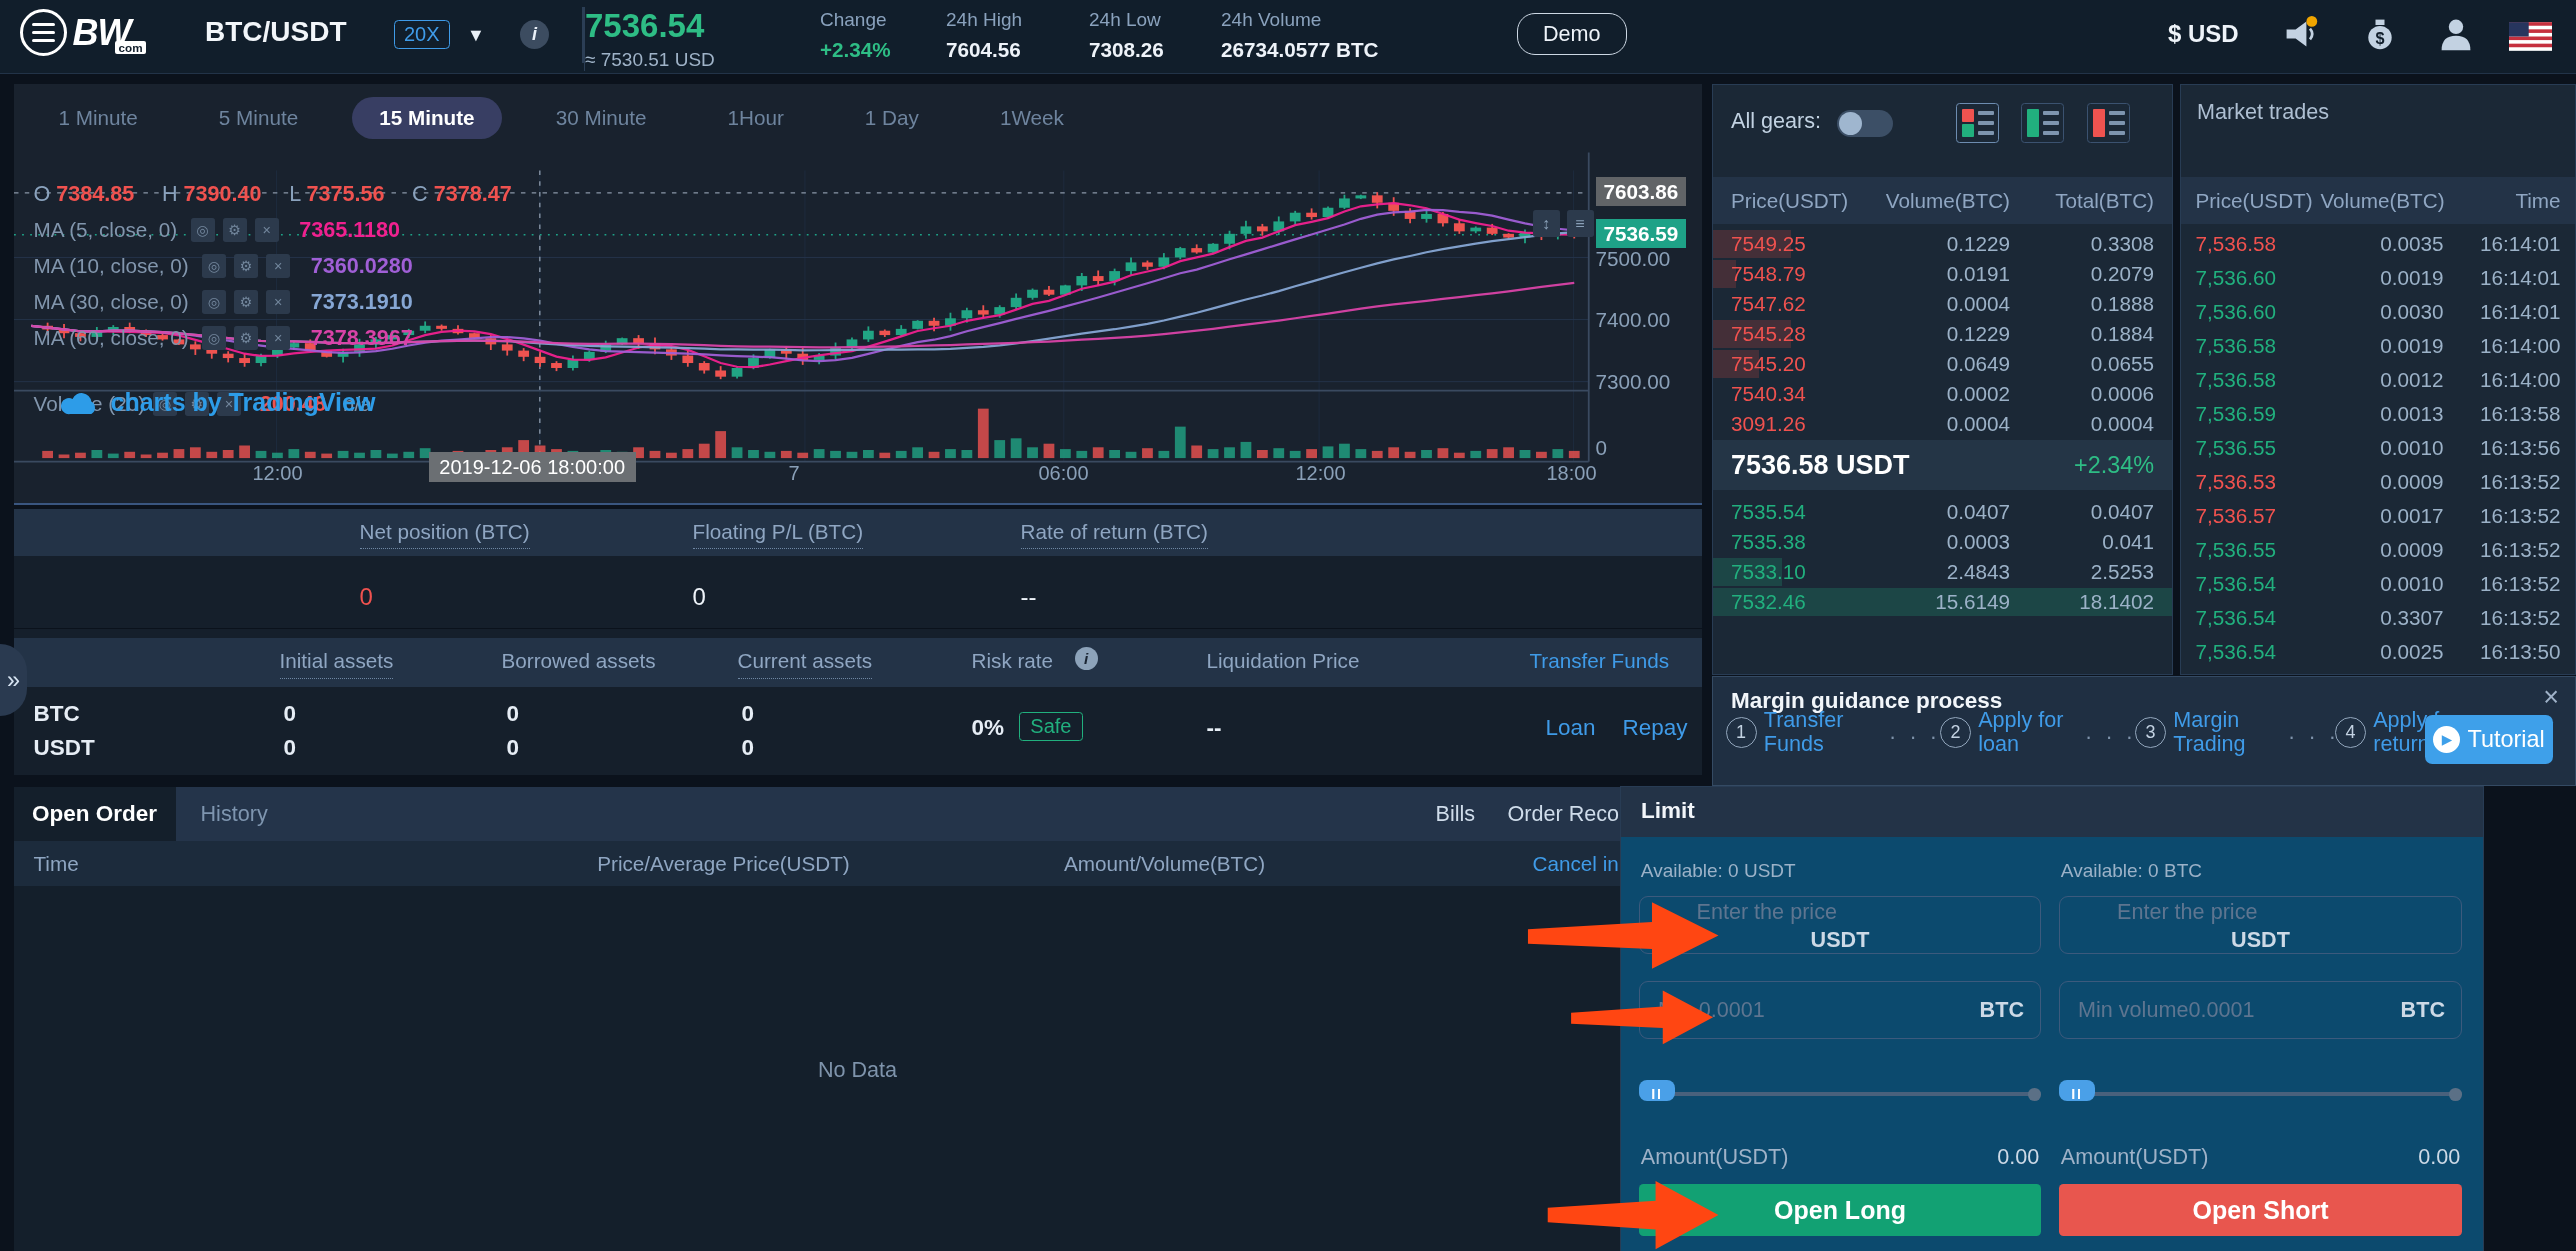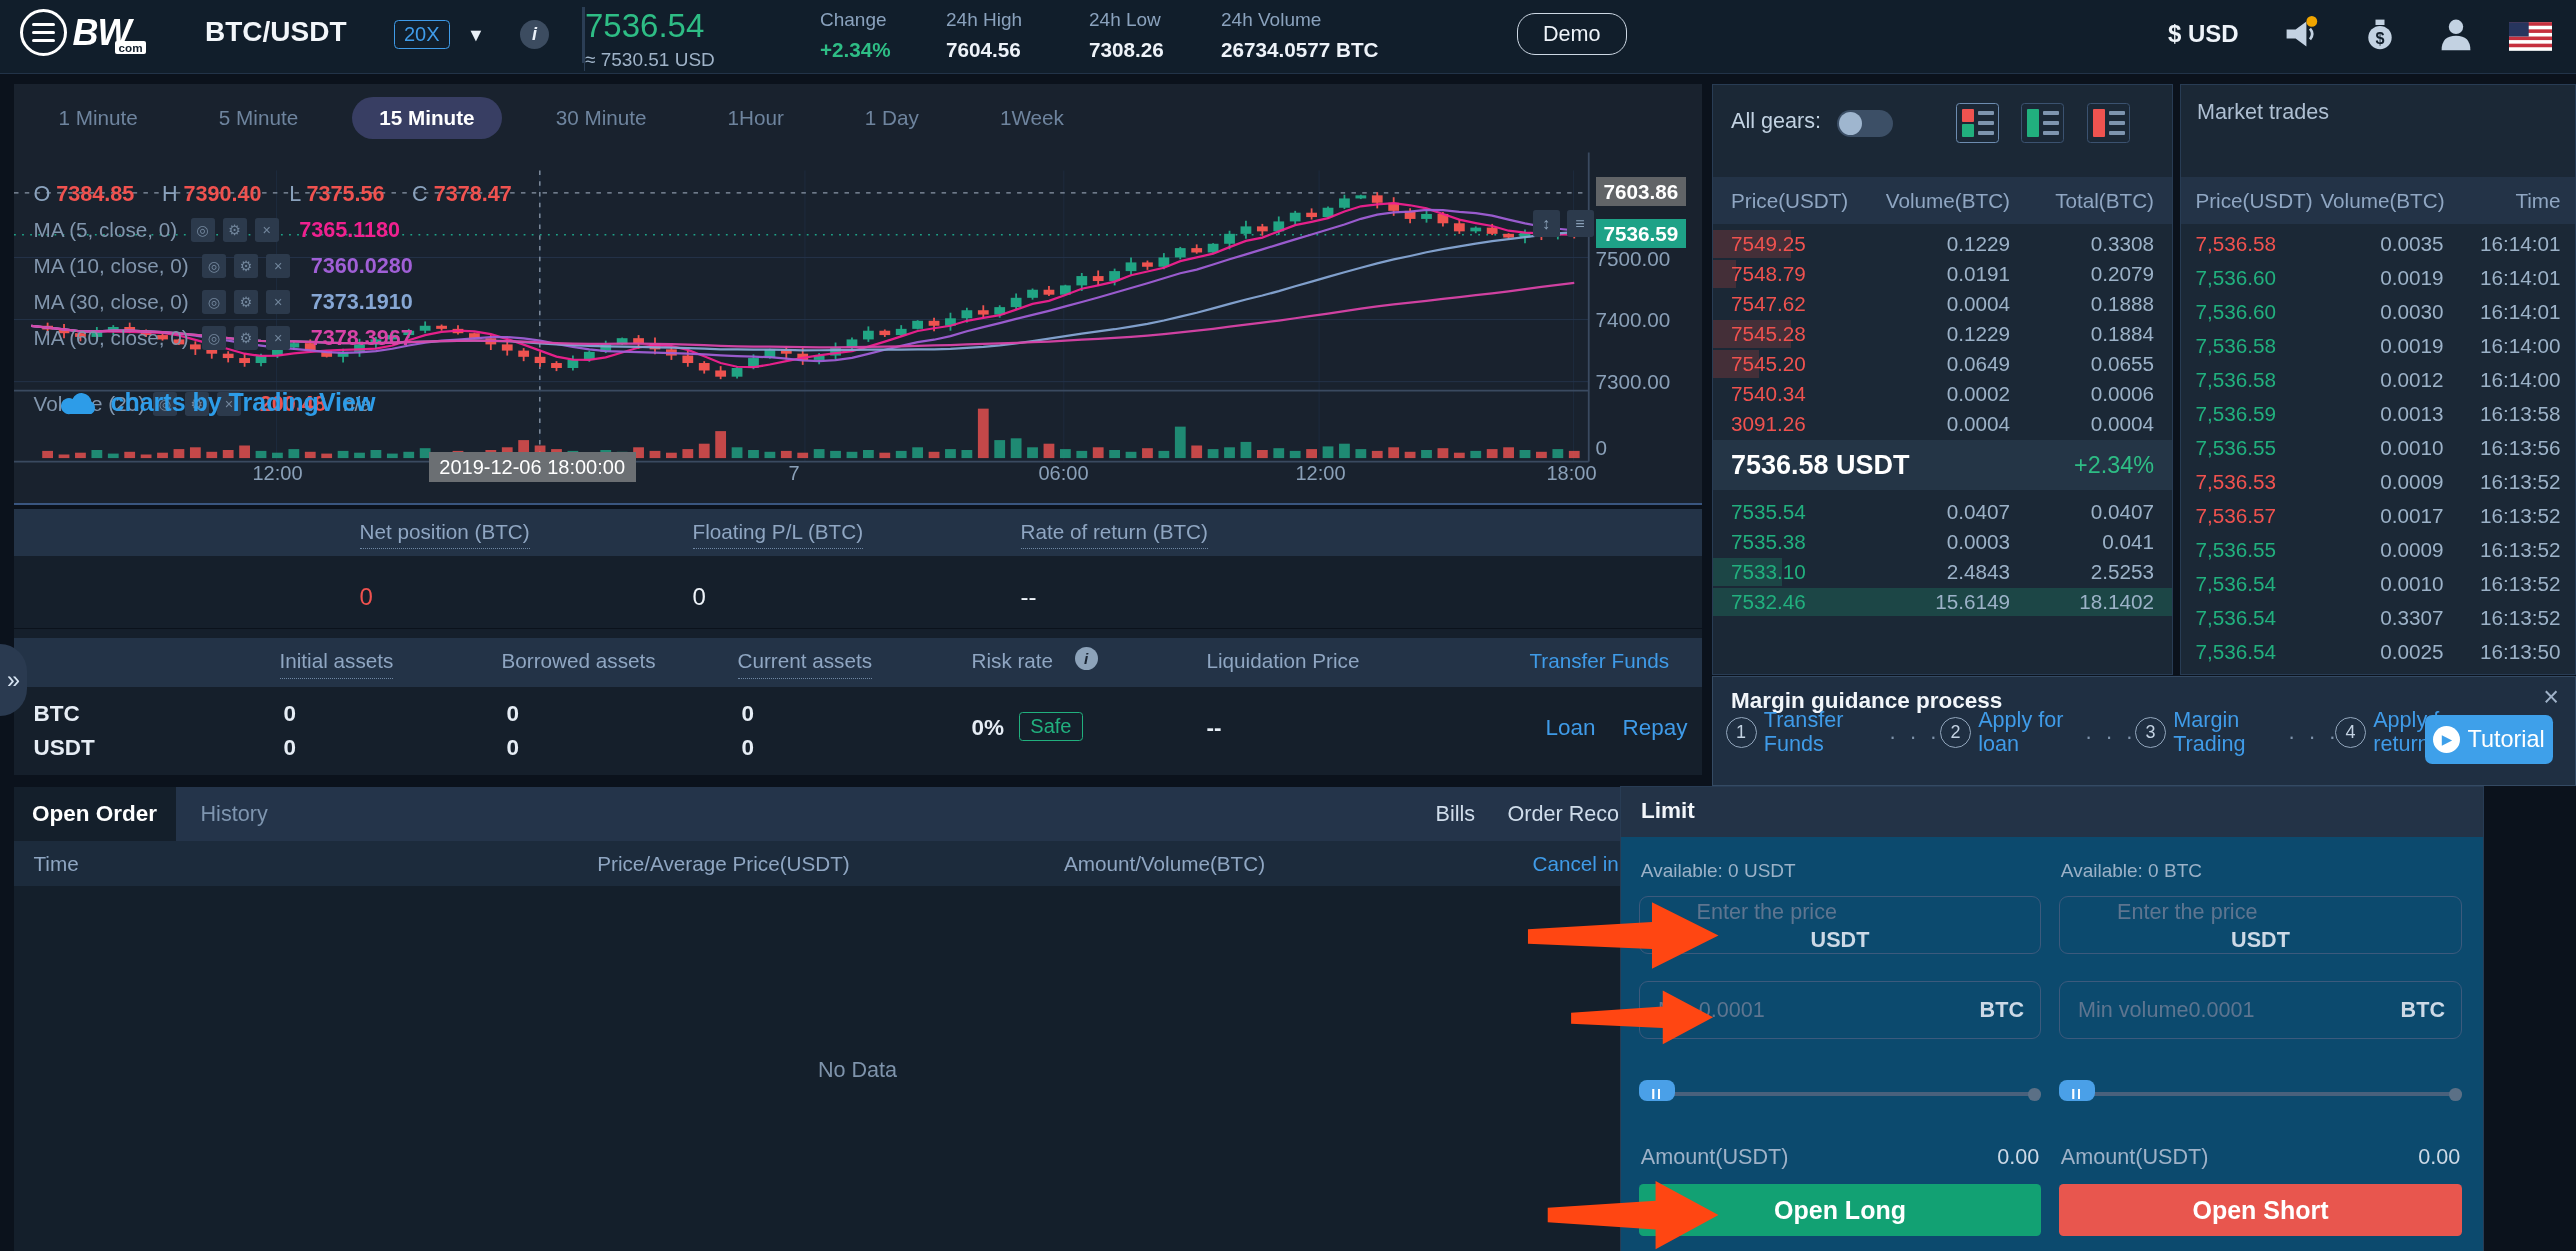--- a/index.html
+++ b/index.html
@@ -11,21 +11,21 @@
   .logo{position:absolute;left:20px;top:9px;display:flex;align-items:center;gap:5.4px;}
   .logo-circle{width:47px;height:47px;border:3.6px solid #fff;border-radius:50%;display:flex;flex-direction:column;justify-content:center;align-items:center;gap:4.5px;}
   .logo-circle i{display:block;width:23.4px;height:3.6px;background:#fff;border-radius:1.8px;}
   .logo-txt{color:#fff;font-size:36px;font-weight:bold;font-style:italic;letter-spacing:-0.9px;}
   .logo-com{position:absolute;left:115px;top:41px;background:#fff;color:#111e2b;font-size:11.7px;font-weight:bold;padding:0 3.6px;border-radius:2px;}
   .pair{position:absolute;left:205px;top:16px;color:#f2f6fa;font-size:28px;font-weight:bold;}
   .lev{position:absolute;left:394px;top:20px;border:1.8px solid #3f9be8;color:#3f9be8;font-size:20px;padding:1.8px 9px;border-radius:4.5px;}
   .caret{position:absolute;left:467px;top:25px;color:#e9f0f7;font-size:18px;}
   .info-i{position:absolute;left:520px;top:20px;width:29px;height:29px;border-radius:50%;background:#3c4c60;color:#e9f0f7;font-size:18px;font-weight:bold;text-align:center;line-height:29px;font-style:italic;}
   .hdr-price{position:absolute;left:604px;top:7.2px;border-left:1.8px solid #2b3e55;padding-left:0;margin-left:-20px;}
-  .hdr-price .big{color:#2ebd85;font-size:33px;font-weight:normal;}
+  .hdr-price .big{color:#2ebd85;font-size:33px;font-weight:bold;}
   .hdr-price .approx{color:#9fb3c8;font-size:19px;margin-top:3.6px;}
   .hdr-div{position:absolute;left:582px;top:7.2px;width:1.8px;height:56px;background:#2b3e55;}
   .hcol{position:absolute;top:9px;display:flex;flex-direction:column;gap:7.2px;}
   .hcol .lab{color:#8aa2bd;font-size:19px;}
   .hcol .val{color:#eef3f9;font-size:20.7px;font-weight:bold;}
   .hcol .val.gr{color:#2ebd85;}
   .demo{position:absolute;left:1517px;top:12.6px;border:1.8px solid #cdd8e4;border-radius:18px;padding:7.2px 25px;color:#eef3f9;font-size:21.6px;}
   .usd{position:absolute;left:2168px;top:20px;color:#eef3f9;font-size:24px;font-weight:bold;}
   .hicon{position:absolute;top:16px;width:36px;height:36px;}
   

